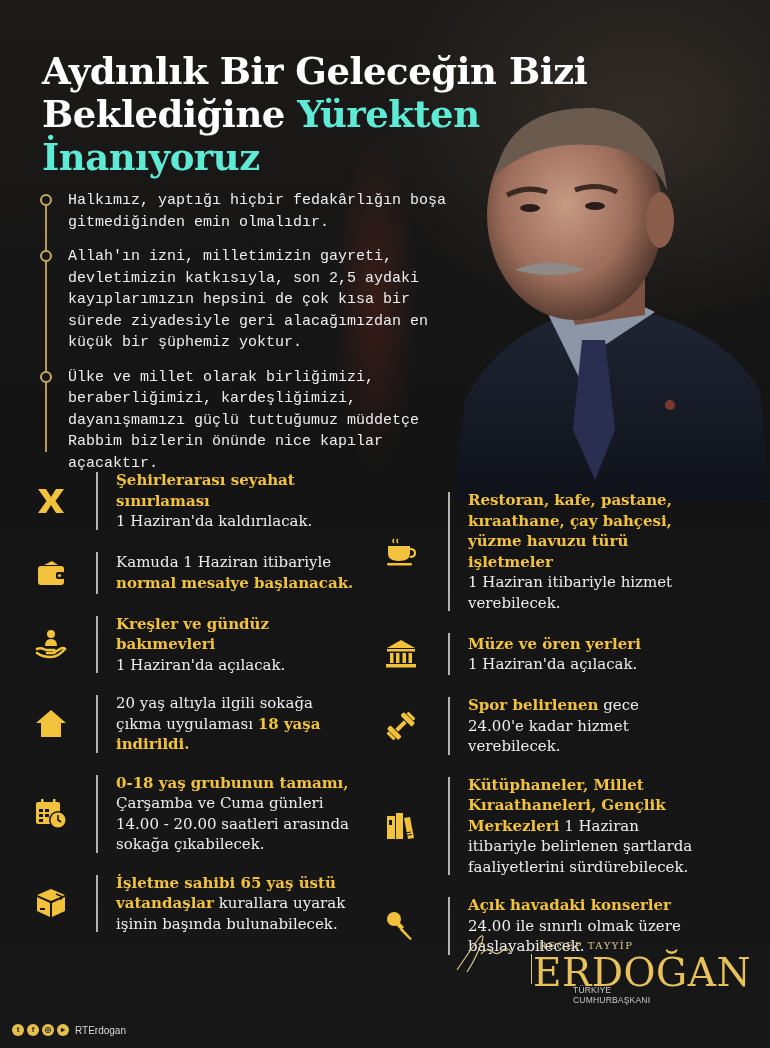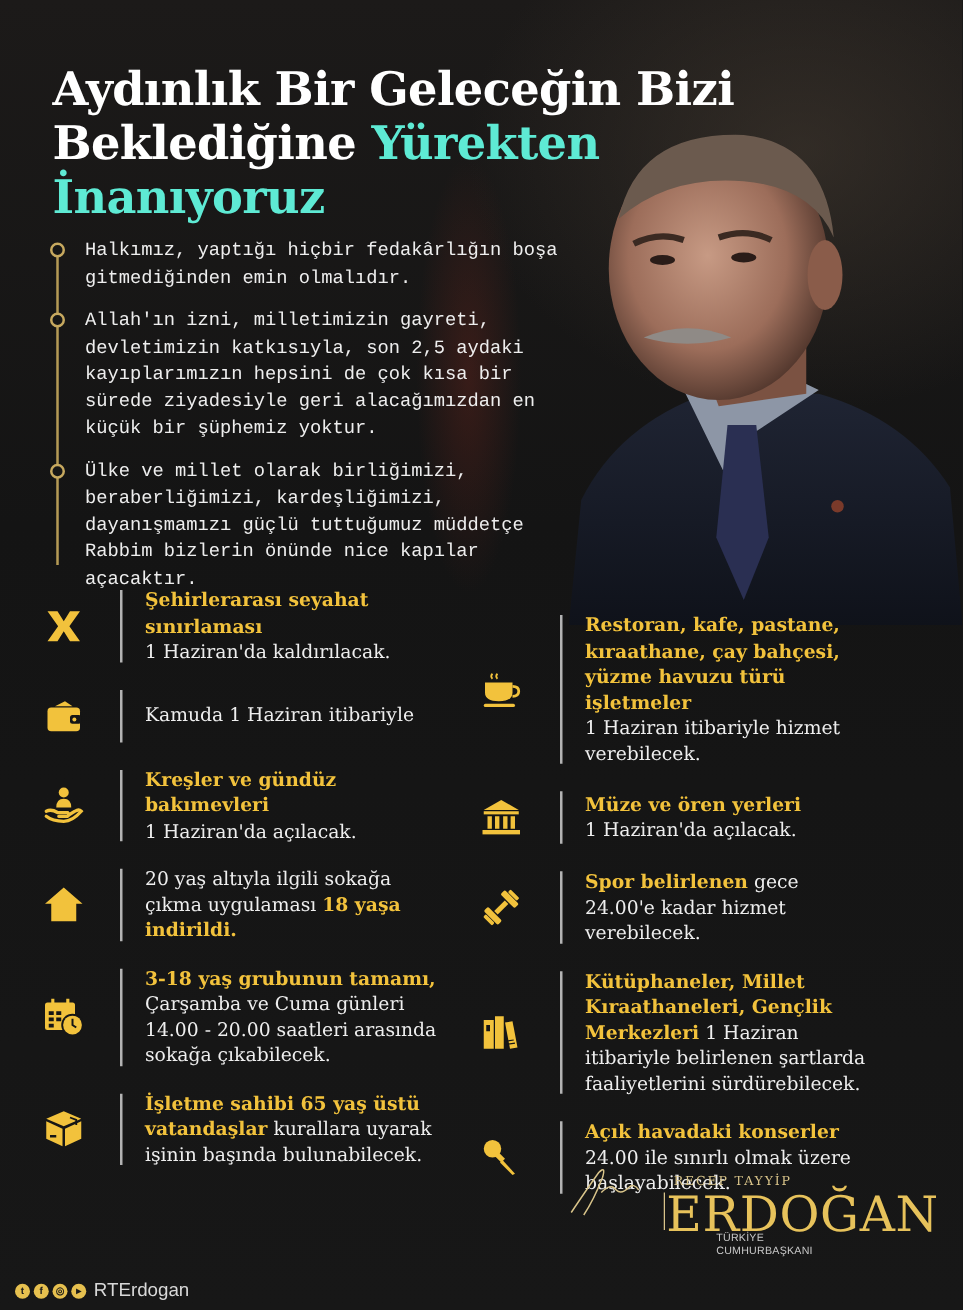--- a/index.html
+++ b/index.html
@@ -49,21 +49,21 @@
 
   .signature { position: absolute; left: 455px; top: 932px; width: 220px; height: 65px; }
   .signature .sig-svg { position: absolute; left: 0; top: 0; width: 60px; height: 50px; }
   .signature .pre { position: absolute; left: 84px; top: 8px; font-size: 10px; letter-spacing: 1.5px; color: #d9c48a; font-family: "DejaVu Serif", serif; }
   .signature .name { position: absolute; left: 78px; top: 18px; font-size: 39px; letter-spacing: 0.5px; color: #e7c25b; font-family: "DejaVu Serif", serif; }
   .signature .bar { position: absolute; left: 76px; top: 22px; width: 1px; height: 30px; background: #d9c48a; }
   .signature .role { position: absolute; left: 118px; top: 53px; font-size: 8.5px; color: #c9c9c9; font-family: "Liberation Sans", sans-serif; letter-spacing: 0.2px; }
 
   .social { position: absolute; left: 12px; top: 1024px; display: flex; align-items: center; gap: 3px; }
   .social .s { width: 12px; height: 12px; border-radius: 50%; background: #e6c04f; color: #1a1a1a; font-size: 8px; line-height: 12px; text-align: center; font-family: "Liberation Sans", sans-serif; font-weight: bold; }
-  .social .handle { margin-left: 3px; font-family: "Liberation Sans", sans-serif; font-size: 15px; color: #d8d8d8; }
+  .social .handle { margin-left: 3px; font-family: "Liberation Sans", sans-serif; font-size: 10px; color: #d8d8d8; }
 </style>
 </head>
 <body>
 
 <div class="bg"></div>
 
 <div class="portrait">
   <svg viewBox="0 0 315 400" xmlns="http://www.w3.org/2000/svg">
     <defs>
       <radialGradient id="skin" cx="45%" cy="45%" r="60%">
@@ -134,21 +134,21 @@
     <div class="icon">
       <svg viewBox="0 0 34 34">
           <path d="M18,5 L24,9 L10,9 Z" fill="#f2c23c"></path>
           <rect x="4" y="10" width="26" height="19" rx="3" fill="#f2c23c"></rect>
           <rect x="22" y="16" width="9" height="7" rx="2" fill="#161616"></rect>
           <circle cx="25.5" cy="19.5" r="1.6" fill="#f2c23c"></circle>
         </svg>
     </div>
     <div class="sep"></div>
     <div class="text" style="width:245px">
-      <span>Kamuda 1 Haziran itibariyle </span><br>
+      <span>Kamuda 1 Haziran itibariyle </span><br><b>normal mesaiye başlanacak.</b>
     </div>
   </div>
 
   <div class="item">
     <div class="icon">
       <svg viewBox="0 0 34 34">
           <circle cx="17" cy="7" r="4" fill="#f2c23c"></circle>
           <path d="M11,19 Q11,12 17,12 Q23,12 23,19 Z" fill="#f2c23c"></path>
           <path d="M3,22 Q7,20 12,23 L20,23 Q22,25 20,26 L13,26 M3,26 Q8,30 17,30 Q24,30 31,22 Q29,20 26,22 L21,25" stroke="#f2c23c" stroke-width="2.6" fill="none" stroke-linecap="round"></path>
         </svg>
@@ -184,21 +184,21 @@
             <rect x="11" y="17" width="4" height="3"></rect>
             <rect x="5" y="22" width="4" height="3"></rect>
           </g>
           <circle cx="24" cy="23" r="9" fill="#161616"></circle>
           <circle cx="24" cy="23" r="7.5" fill="#f2c23c"></circle>
           <path d="M24,18 L24,23 L27,25" stroke="#161616" stroke-width="1.6" fill="none"></path>
         </svg>
     </div>
     <div class="sep"></div>
     <div class="text" style="width:235px">
-      <b>3-18 yaş grubunun tamamı,</b><br><span> Çarşamba ve Cuma günleri 14.00 - 20.00 saatleri arasında sokağa çıkabilecek.</span>
+      <b>0-18 yaş grubunun tamamı,</b><br><span> Çarşamba ve Cuma günleri 14.00 - 20.00 saatleri arasında sokağa çıkabilecek.</span>
     </div>
   </div>
 
   <div class="item">
     <div class="icon">
       <svg viewBox="0 0 34 34">
           <path d="M17,3 L31,9 L17,15 L3,9 Z" fill="#f2c23c"></path>
           <path d="M3,11 L16,17 L16,31 L3,25 Z" fill="#f2c23c"></path>
           <path d="M18,17 L31,11 L31,25 L18,31 Z" fill="#f2c23c"></path>
           <path d="M22,8 L27,10 L27,14" stroke="#161616" stroke-width="1.5" fill="none"></path>

